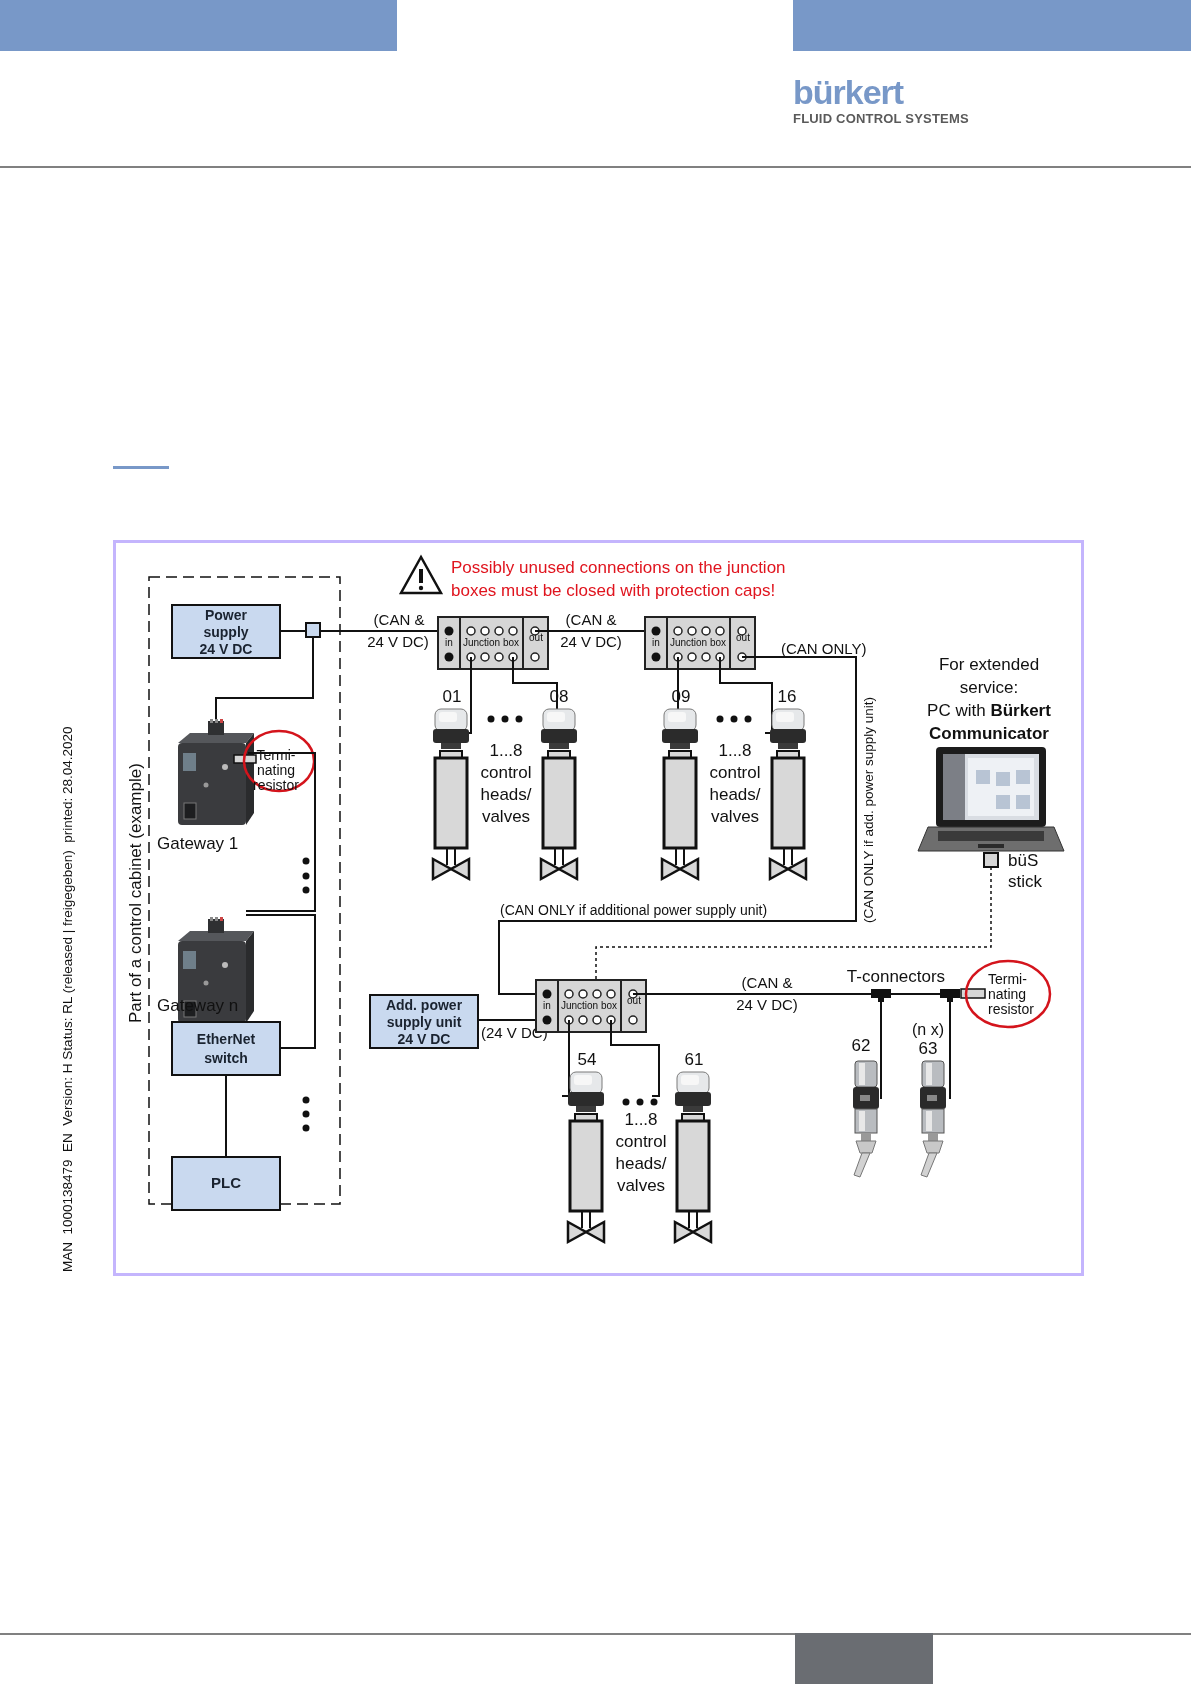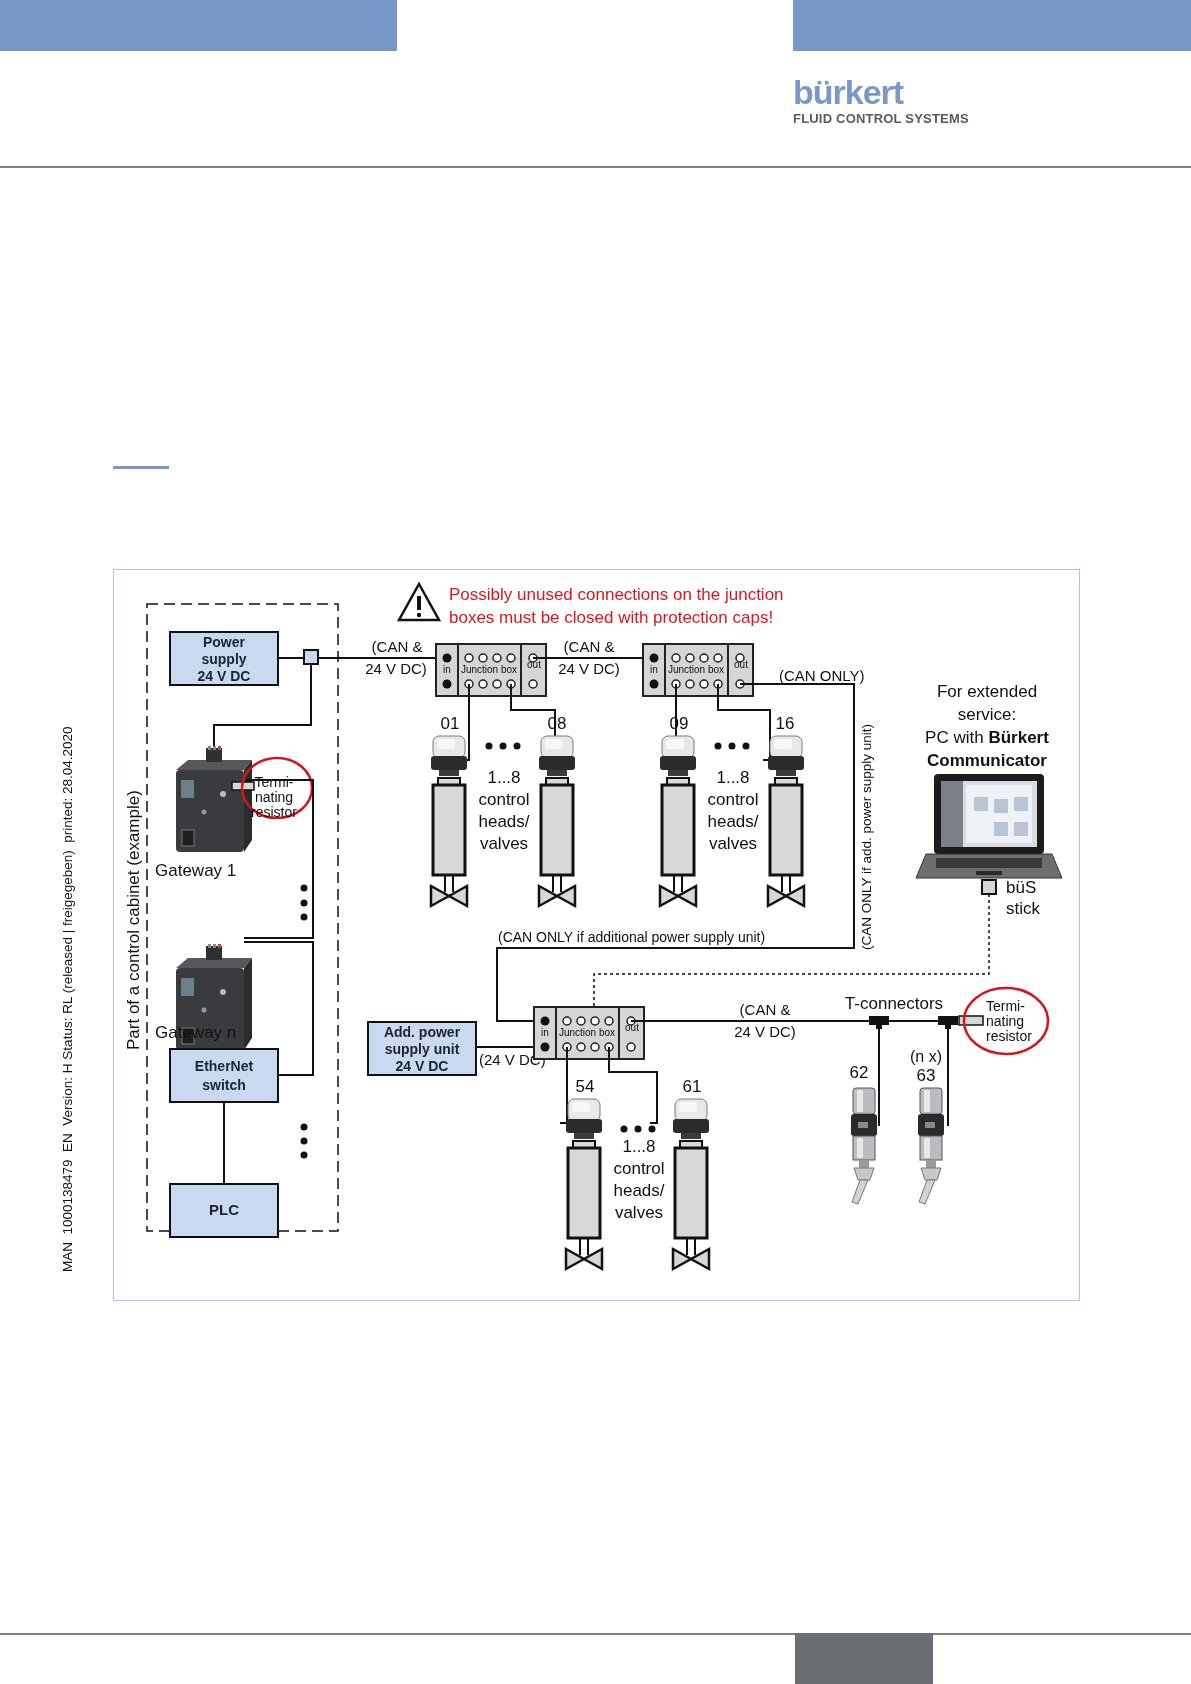--- a/index.html
+++ b/index.html
@@ -6,21 +6,21 @@
   body { width:1191px; height:1684px; position:relative; overflow:hidden; font-family:"Liberation Sans", sans-serif; }
   .hdr-bar { position:absolute; top:0; height:51px; background:#7898c8; }
   .hdr-left { left:0; width:397px; }
   .hdr-right { left:793px; width:398px; }
   .logo { position:absolute; left:793px; top:72px; width:120px; }
   .logo-word { position:absolute; left:0; top:0; font-family:"Liberation Sans", sans-serif; font-weight:bold; font-size:34px; color:#7898c8; letter-spacing:-1px; line-height:40px; }
   .logo-sub { position:absolute; left:0; top:39px; font-size:13px; font-weight:bold; color:#5a5a5a; letter-spacing:0.2px; white-space:nowrap; }
   .hdr-line { position:absolute; left:0; top:166px; width:1191px; height:2px; background:#808080; }
   .link-underline { position:absolute; left:113px; top:466px; width:56px; height:3px; background:#7898c8; }
   .side-text { position:absolute; left:60px; top:1272px; transform-origin:0 0; transform:rotate(-90deg); font-size:13.5px; color:#111; white-space:pre; }
-  .figure { position:absolute; left:113px; top:569px; width:965px; height:730px; border:1px solid #c4b5fd; background:#fff; }
+  .figure { position:absolute; left:113px; top:540px; width:965px; height:730px; border:3px solid #c4b5fd; background:#fff; }
   .ftr-line { position:absolute; left:0; top:1633px; width:1191px; height:2px; background:#808080; }
   .ftr-box { position:absolute; left:795px; top:1633px; width:138px; height:51px; background:#6a6d72; }
   svg text { font-family:"Liberation Sans", sans-serif; }
 </style>
 </head>
 <body>
 
 <div class="hdr-bar hdr-left"></div>
 <div class="hdr-bar hdr-right"></div>
 

